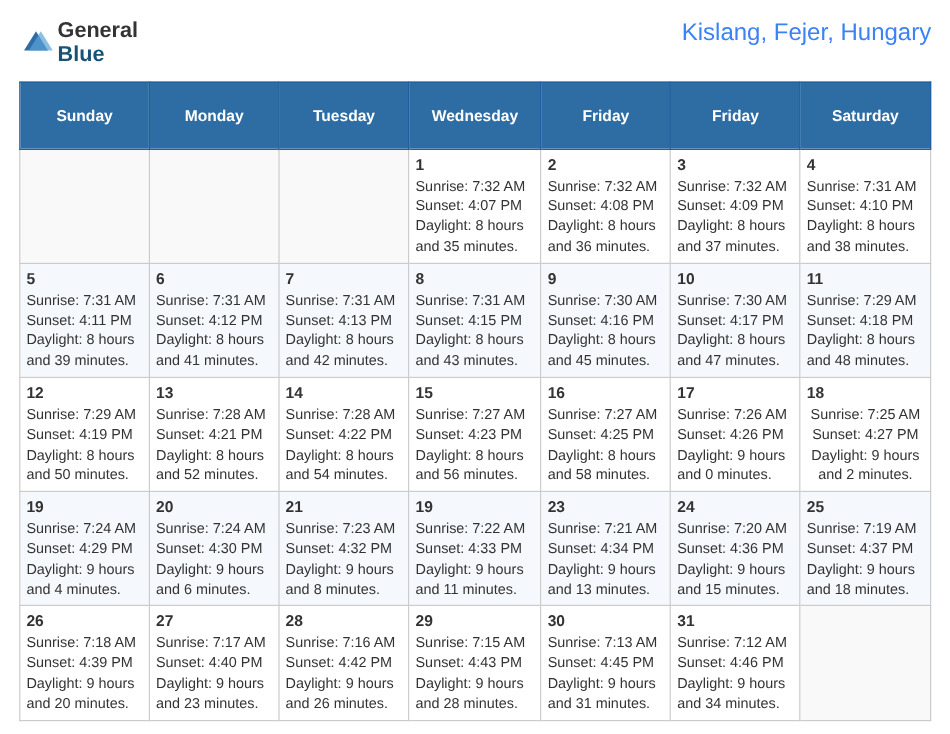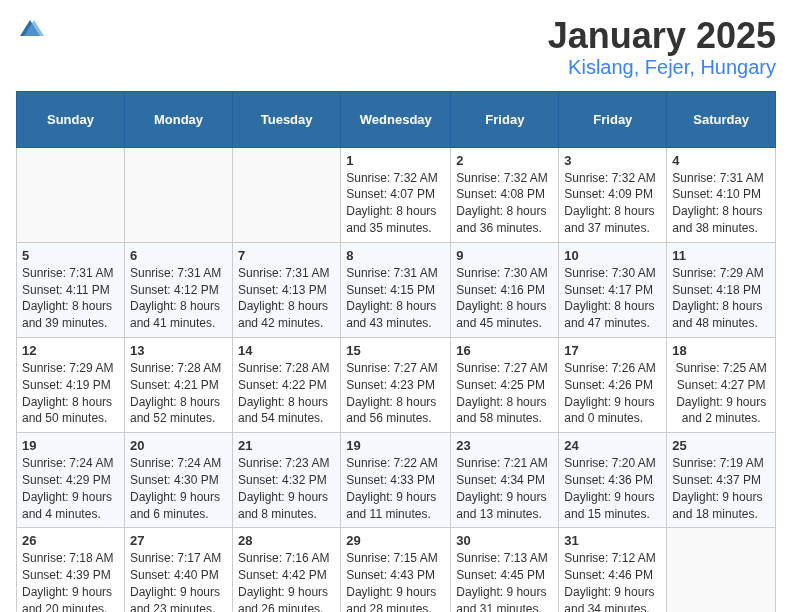--- a/index.html
+++ b/index.html
@@ -103,23 +103,26 @@
 </head>
 <body>
 
 <div class="header">
   <div class="logo">
     <svg class="logo-icon" viewBox="0 0 28 28">
       <rect x="0" y="0" width="28" height="28" fill="none"></rect>
       <polygon points="14,4 24,20 4,20" fill="#2e6da4"></polygon>
       <polygon points="18,4 28,20 8,20" fill="#5ba3d9" opacity="0.7"></polygon>
     </svg>
+    <div class="logo-text">
+      <span class="logo-general">General</span>
+      <span class="logo-blue">Blue</span>
+    </div>
   </div>
   <div class="title-block">
-    <div class="month-title">January 2025</div>
     <div class="location">Kislang, Fejer, Hungary</div>
   </div>
 </div>
 
 <table class="calendar">
   <thead>
     <tr>
     <th>Sunday</th>
         <th>Monday</th>
         <th>Tuesday</th>

